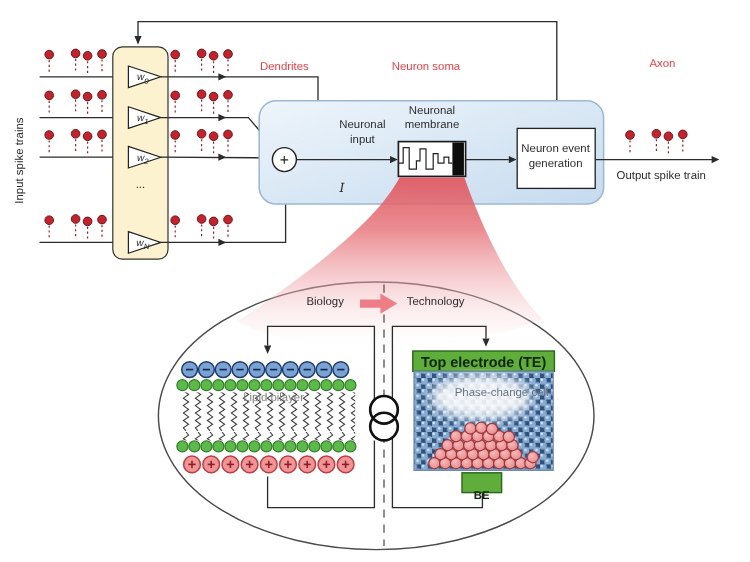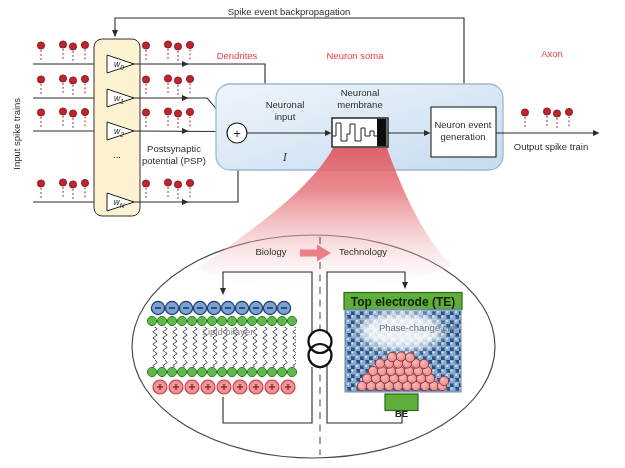--- a/index.html
+++ b/index.html
@@ -304,34 +304,32 @@
     <rect x="385" y="394" width="33" height="16.5" fill="#5fad3b" stroke="#2e681c" stroke-width="1.2"></rect>
   </g>
 
   <g>
     <circle cx="320" cy="341.5" r="11.5" fill="#fff"></circle>
     <circle cx="320" cy="355.5" r="11.5" fill="#fff" stroke="#111" stroke-width="2.2"></circle>
     <circle cx="320" cy="341.5" r="11.5" fill="none" stroke="#111" stroke-width="2.2"></circle>
   </g>
 </svg>
 
-<div class="lbl" style="left:189px;top:6px;width:200px;">Spike event backpropagation</div>
 <div class="lbl red" style="left:197px;top:50px;width:80px;">Dendrites</div>
 <div class="lbl red" style="left:315px;top:50px;width:80px;">Neuron soma</div>
 <div class="lbl red" style="left:512px;top:48px;width:80px;">Axon</div>
 <div class="lbl vert" style="left:-43px;top:128px;width:120px;">Input spike trains</div>
 
 <div class="wlbl" style="left:107px;top:59px;width:24px;"><i>w</i><sub>0</sub></div>
 <div class="wlbl" style="left:107px;top:93px;width:24px;"><i>w</i><sub>1</sub></div>
 <div class="wlbl" style="left:107px;top:126px;width:24px;"><i>w</i><sub>2</sub></div>
 <div class="wlbl" style="left:107px;top:197px;width:24px;"><i>w</i><sub>N</sub></div>
 <div class="lbl" style="left:105px;top:149px;width:24px;">...</div>
 
-<div class="lbl" style="left:134px;top:143px;width:80px;">Postsynaptic potential (PSP)</div>
-<div class="lbl" style="left:255px;top:99px;width:60px;text-align:center;">Neuronal input</div>
+<div class="lbl" style="left:272px;top:99px;width:60px;text-align:center;">Neuronal input</div>
 <div class="lbl serifI" style="left:275px;top:151px;width:20px;">I</div>
 <div class="lbl" style="left:325px;top:87px;width:70px;">Neuronal membrane</div>
 <div class="lbl" style="left:429px;top:119px;width:68px;">Neuron event generation</div>
 <div class="lbl" style="left:512px;top:141px;width:78px;">Output spike train</div>
 
 <div class="lbl" style="left:235px;top:246px;width:72px;">Biology</div>
 <div class="lbl" style="left:327px;top:246px;width:72px;">Technology</div>
 <div class="lbl gray" style="left:178px;top:326px;width:100px;">Lipid bilayer</div>
 <div class="lbl te" style="left:344px;top:295px;width:118px;font-size:12px;">Top electrode (TE)</div>
 <div class="lbl pcc" style="left:362px;top:322px;width:80px;padding-left:16px;">Phase-change cell</div>

